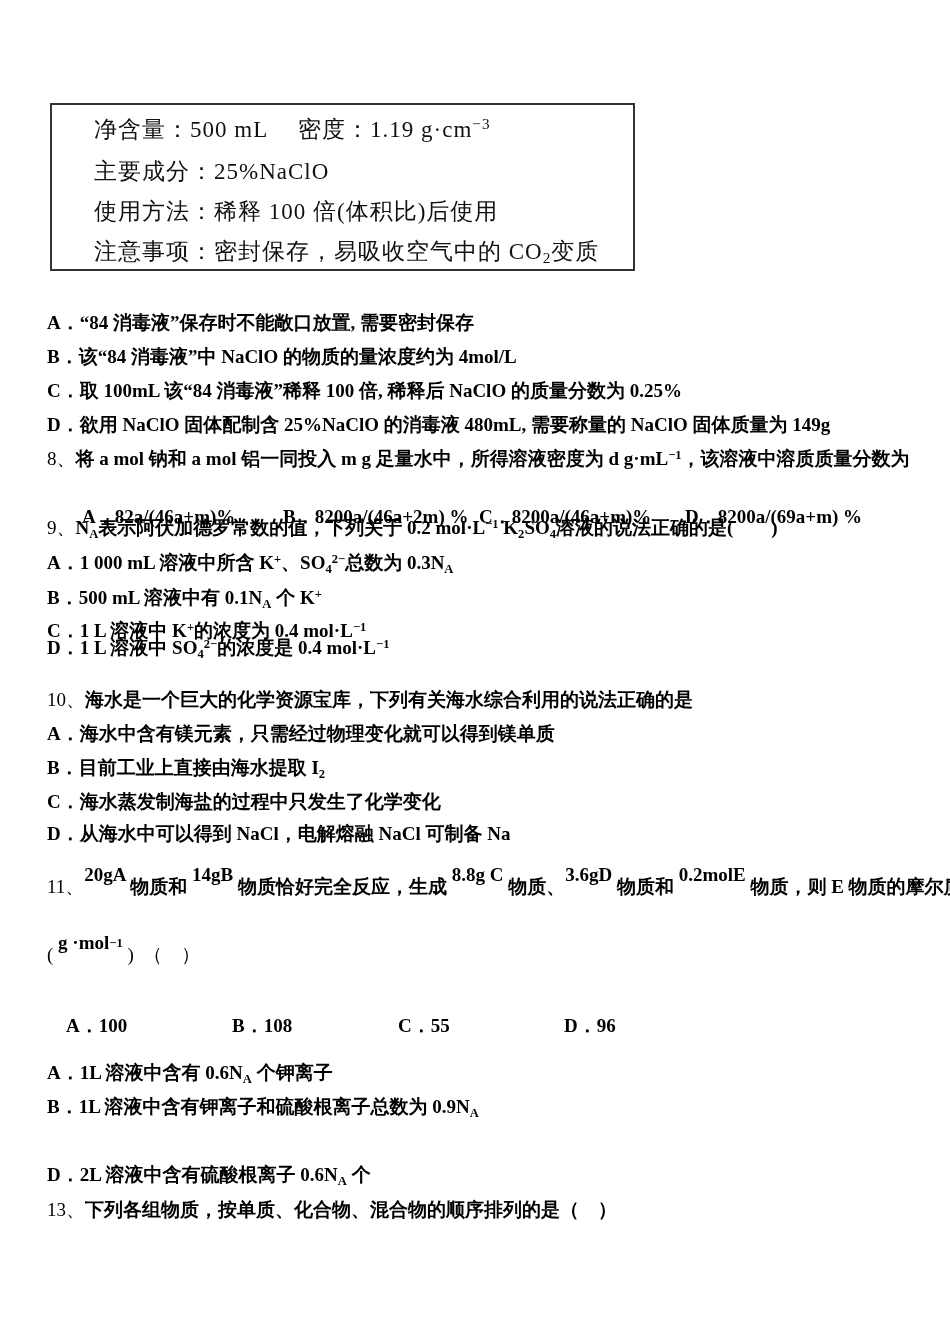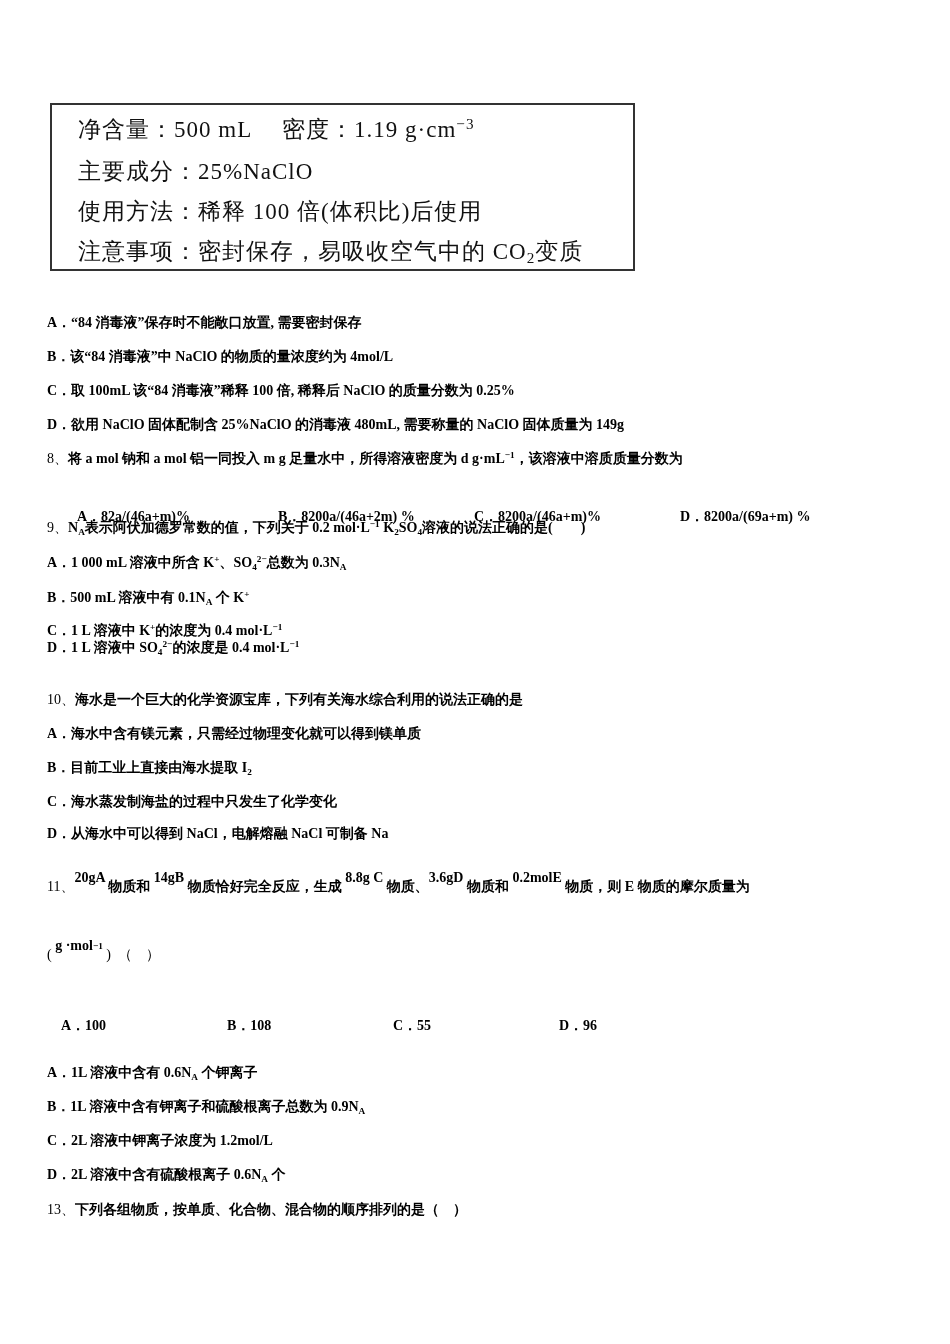--- a/index.html
+++ b/index.html
@@ -4,28 +4,28 @@
 <style>
   html,body{margin:0;padding:0;}
   body{
     width:950px;height:1344px;background:#ffffff;position:relative;overflow:hidden;
     font-family:"Liberation Serif","DejaVu Serif",serif;color:#000;
   }
   .page{position:absolute;inset:0;background:#ffffff;}
   .label-box{
     position:absolute;left:50px;top:103px;width:585px;height:168px;
     box-sizing:border-box;border:2px solid #333333;background:#ffffff;
-    padding:5px 0 0 26px;
+    padding:5px 0 0 42px;
   }
   .box-line{
     font-size:23px;line-height:40px;font-weight:400;color:#111111;
     letter-spacing:1px;white-space:pre;
   }
   .line{
-    position:absolute;left:47px;font-size:14px;line-height:23px;
+    position:absolute;left:47px;font-size:19px;line-height:23px;
     font-weight:700;color:#000;white-space:pre;
   }
   .num{font-weight:400;}
   .sup{font-size:0.66em;position:relative;top:-0.5em;}
   .sub{font-size:0.66em;position:relative;top:0.28em;}
   .raised{font-weight:700;position:relative;top:-0.62em;}
   .raised.sup{top:-1.1em;font-size:0.66em;}
   .q8col{display:inline-block;}
   .q8col1{width:201px;margin-left:16px;}
   .q8col2{width:196px;}
@@ -67,18 +67,17 @@
   <div class="line" style="top:822px"><span>D．从海水中可以得到 NaCl，电解熔融 NaCl 可制备 Na</span></div>
 
   <div class="line" style="top:875px"><span class="num">11、</span><span class="raised">20gA</span><span> 物质和 </span><span class="raised">14gB</span><span> 物质恰好完全反应，生成 </span><span class="raised">8.8g C</span><span> 物质、</span><span class="raised">3.6gD</span><span> 物质和 </span><span class="raised">0.2molE</span><span> 物质，则 E 物质的摩尔质量为</span></div>
   <div class="line" style="top:943px"><span class="num">(</span><span class="raised"> g ·mol</span><span class="raised sup">−1</span><span class="num"> )  （　）</span></div>
   <div class="line" style="top:991px">
     <span class="opt-col">A．100</span><span class="opt-col">B．108</span><span class="opt-col">C．55</span><span>D．96</span>
   </div>
 
   <div class="line" style="top:1061px"><span>A．1L 溶液中含有 0.6N</span><span class="sub">A</span><span> 个钾离子</span></div>
   <div class="line" style="top:1095px"><span>B．1L 溶液中含有钾离子和硫酸根离子总数为 0.9N</span><span class="sub">A</span></div>
-  <div class="line" style="top:1129px"><span>C．2L 溶液中钾离子浓度为 1.2mol/L</span></div>
   <div class="line" style="top:1163px"><span>D．2L 溶液中含有硫酸根离子 0.6N</span><span class="sub">A</span><span> 个</span></div>
 
   <div class="line" style="top:1198px"><span class="num">13、</span><span>下列各组物质，按单质、化合物、混合物的顺序排列的是（　）</span></div>
 
 </div>
 
 </body></html>

